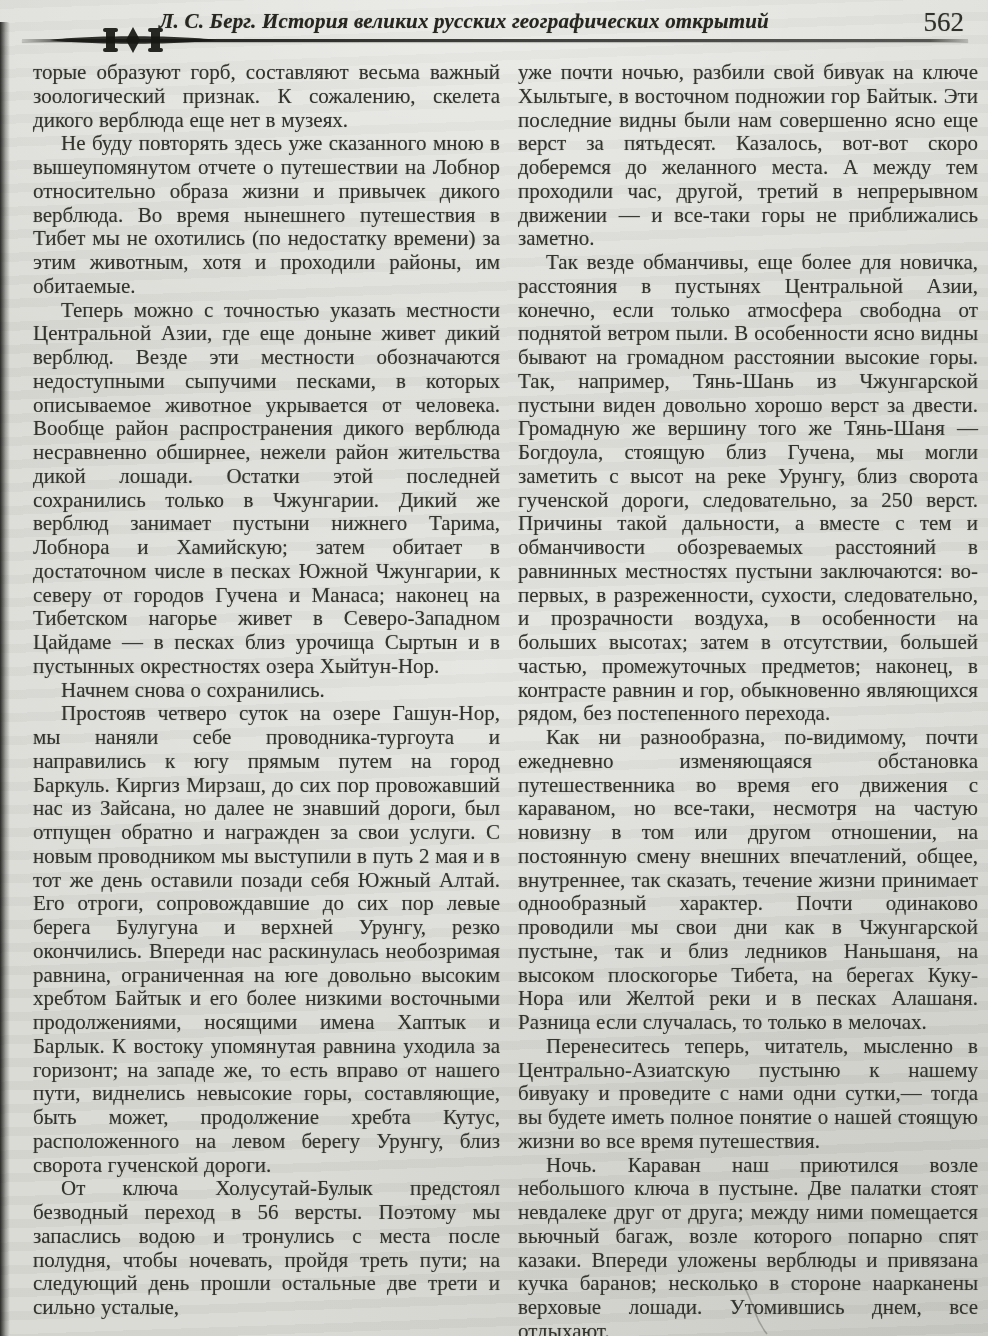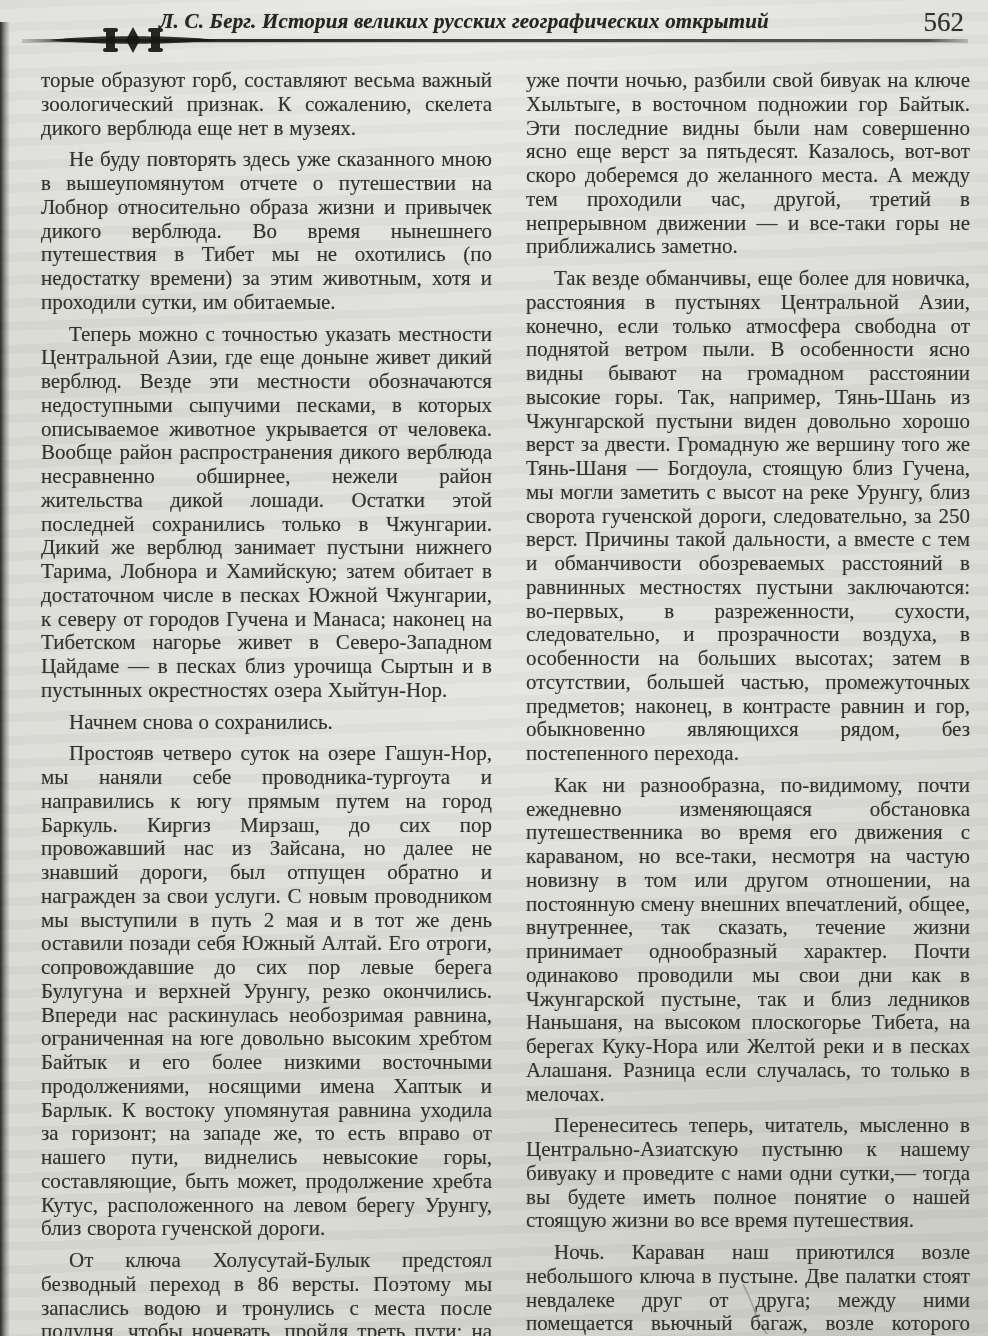--- a/index.html
+++ b/index.html
@@ -52,21 +52,21 @@
     display:flex;gap:18px;
   }
   .col{
     font-size:21px;line-height:23.75px;
     text-align:justify;
     text-shadow:0 0 1px rgba(52,52,46,0.42);
     word-spacing:0.5px;
   }
   .col-left{width:467px;}
   .col-right{width:460px;}
-  .col p{margin:8px;text-indent:28px;}
+  .col p{margin:0;text-indent:28px;}
   .col p.cont{text-indent:0;}
   .scratch{position:absolute;left:725px;top:1282px;width:60px;height:54px;}
 </style>
 </head>
 <body>
 
 <div class="page">
 
   <div class="edge-left"></div>
 
@@ -86,25 +86,25 @@
       <path d="M85 2 L92 15 L85 28 L78 15 Z"></path>
       <rect x="103" y="4" width="9" height="22" rx="2"></rect>
       <rect x="100" y="3" width="15" height="4" rx="2"></rect>
       <rect x="100" y="23" width="15" height="4" rx="2"></rect>
     </g>
   </svg>
 
   <main class="columns">
     <section class="col col-left">
       <p class="cont">торые образуют горб, составляют весьма важный зоологический признак. К сожалению, скелета дикого верблюда еще нет в музеях.</p>
-      <p>Не буду повторять здесь уже сказанного мною в вышеупомянутом отчете о путешествии на Лобнор относительно образа жизни и привычек дикого верблюда. Во время нынешнего путешествия в Тибет мы не охотились (по недостатку времени) за этим животным, хотя и проходили сутки, им обитаемые.</p>
+      <p>Не буду повторять здесь уже сказанного мною в вышеупомянутом отчете о путешествии на Лобнор относительно образа жизни и привычек дикого верблюда. Во время нынешнего путешествия в Тибет мы не охотились (по недостатку времени) за этим животным, хотя и проходили районы, им обитаемые.</p>
       <p>Теперь можно с точностью указать местности Центральной Азии, где еще доныне живет дикий верблюд. Везде эти местности обозначаются недоступными сыпучими песками, в которых описываемое животное укрывается от человека. Вообще район распространения дикого верблюда несравненно обширнее, нежели район жительства дикой лошади. Остатки этой последней сохранились только в Чжунгарии. Дикий же верблюд занимает пустыни нижнего Тарима, Лобнора и Хамийскую; затем обитает в достаточном числе в песках Южной Чжунгарии, к северу от городов Гучена и Манаса; наконец на Тибетском нагорье живет в Северо-Западном Цайдаме — в песках близ урочища Сыртын и в пустынных окрестностях озера Хыйтун-Нор.</p>
       <p>Начнем снова о сохранились.</p>
       <p>Простояв четверо суток на озере Гашун-Нор, мы наняли себе проводника-тургоута и направились к югу прямым путем на город Баркуль. Киргиз Мирзаш, до сих пор провожавший нас из Зайсана, но далее не знавший дороги, был отпущен обратно и награжден за свои услуги. С новым проводником мы выступили в путь 2 мая и в тот же день оставили позади себя Южный Алтай. Его отроги, сопровождавшие до сих пор левые берега Булугуна и верхней Урунгу, резко окончились. Впереди нас раскинулась необозримая равнина, ограниченная на юге довольно высоким хребтом Байтык и его более низкими восточными продолжениями, носящими имена Хаптык и Барлык. К востоку упомянутая равнина уходила за горизонт; на западе же, то есть вправо от нашего пути, виднелись невысокие горы, составляющие, быть может, продолжение хребта Кутус, расположенного на левом берегу Урунгу, близ сворота гученской дороги.</p>
-      <p>От ключа Холусутай-Булык предстоял безводный переход в 86 версты. Поэтому мы запаслись водою и тронулись с места после полудня, чтобы ночевать, пройдя треть пути; на следующий день прошли остальные две трети и сильно усталые,</p>
+      <p>От ключа Холусутай-Булык предстоял безводный переход в 56 версты. Поэтому мы запаслись водою и тронулись с места после полудня, чтобы ночевать, пройдя треть пути; на следующий день прошли остальные две трети и сильно усталые,</p>
     </section>
     <section class="col col-right">
       <p class="cont">уже почти ночью, разбили свой бивуак на ключе Хыльтыге, в восточном подножии гор Байтык. Эти последние видны были нам совершенно ясно еще верст за пятьдесят. Казалось, вот-вот скоро доберемся до желанного места. А между тем проходили час, другой, третий в непрерывном движении — и все-таки горы не приближались заметно.</p>
       <p>Так везде обманчивы, еще более для новичка, расстояния в пустынях Центральной Азии, конечно, если только атмосфера свободна от поднятой ветром пыли. В особенности ясно видны бывают на громадном расстоянии высокие горы. Так, например, Тянь-Шань из Чжунгарской пустыни виден довольно хорошо верст за двести. Громадную же вершину того же Тянь-Шаня — Богдоула, стоящую близ Гучена, мы могли заметить с высот на реке Урунгу, близ сворота гученской дороги, следовательно, за 250 верст. Причины такой дальности, а вместе с тем и обманчивости обозреваемых расстояний в равнинных местностях пустыни заключаются: во-первых, в разреженности, сухости, следовательно, и прозрачности воздуха, в особенности на больших высотах; затем в отсутствии, большей частью, промежуточных предметов; наконец, в контрасте равнин и гор, обыкновенно являющихся рядом, без постепенного перехода.</p>
       <p>Как ни разнообразна, по-видимому, почти ежедневно изменяющаяся обстановка путешественника во время его движения с караваном, но все-таки, несмотря на частую новизну в том или другом отношении, на постоянную смену внешних впечатлений, общее, внутреннее, так сказать, течение жизни принимает однообразный характер. Почти одинаково проводили мы свои дни как в Чжунгарской пустыне, так и близ ледников Наньшаня, на высоком плоскогорье Тибета, на берегах Куку-Нора или Желтой реки и в песках Алашаня. Разница если случалась, то только в мелочах.</p>
       <p>Перенеситесь теперь, читатель, мысленно в Центрально-Азиатскую пустыню к нашему бивуаку и проведите с нами одни сутки,— тогда вы будете иметь полное понятие о нашей стоящую жизни во все время путешествия.</p>
       <p>Ночь. Караван наш приютился возле небольшого ключа в пустыне. Две палатки стоят невдалеке друг от друга; между ними помещается вьючный багаж, возле которого попарно спят казаки. Впереди уложены верблюды и привязана кучка баранов; несколько в стороне наарканены верховые лошади. Утомившись днем, все отдыхают.</p>
     </section>
   </main>
 

